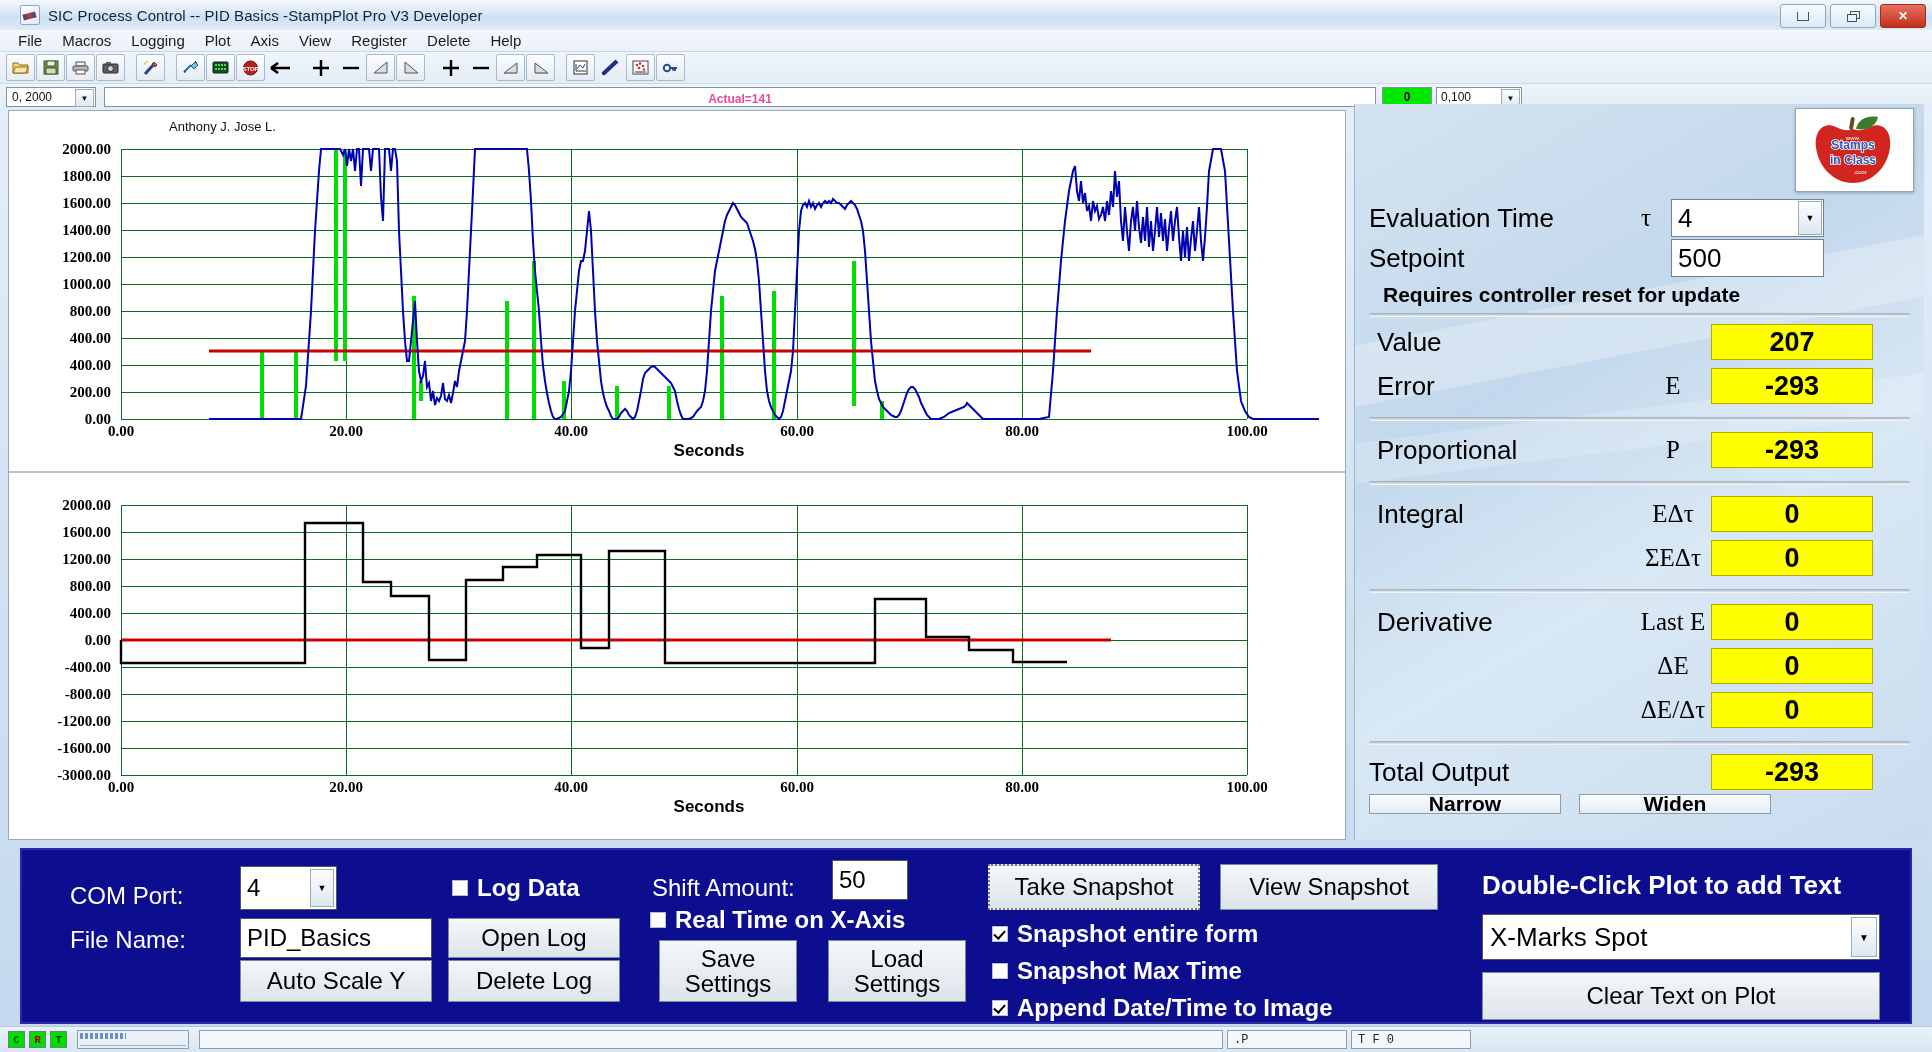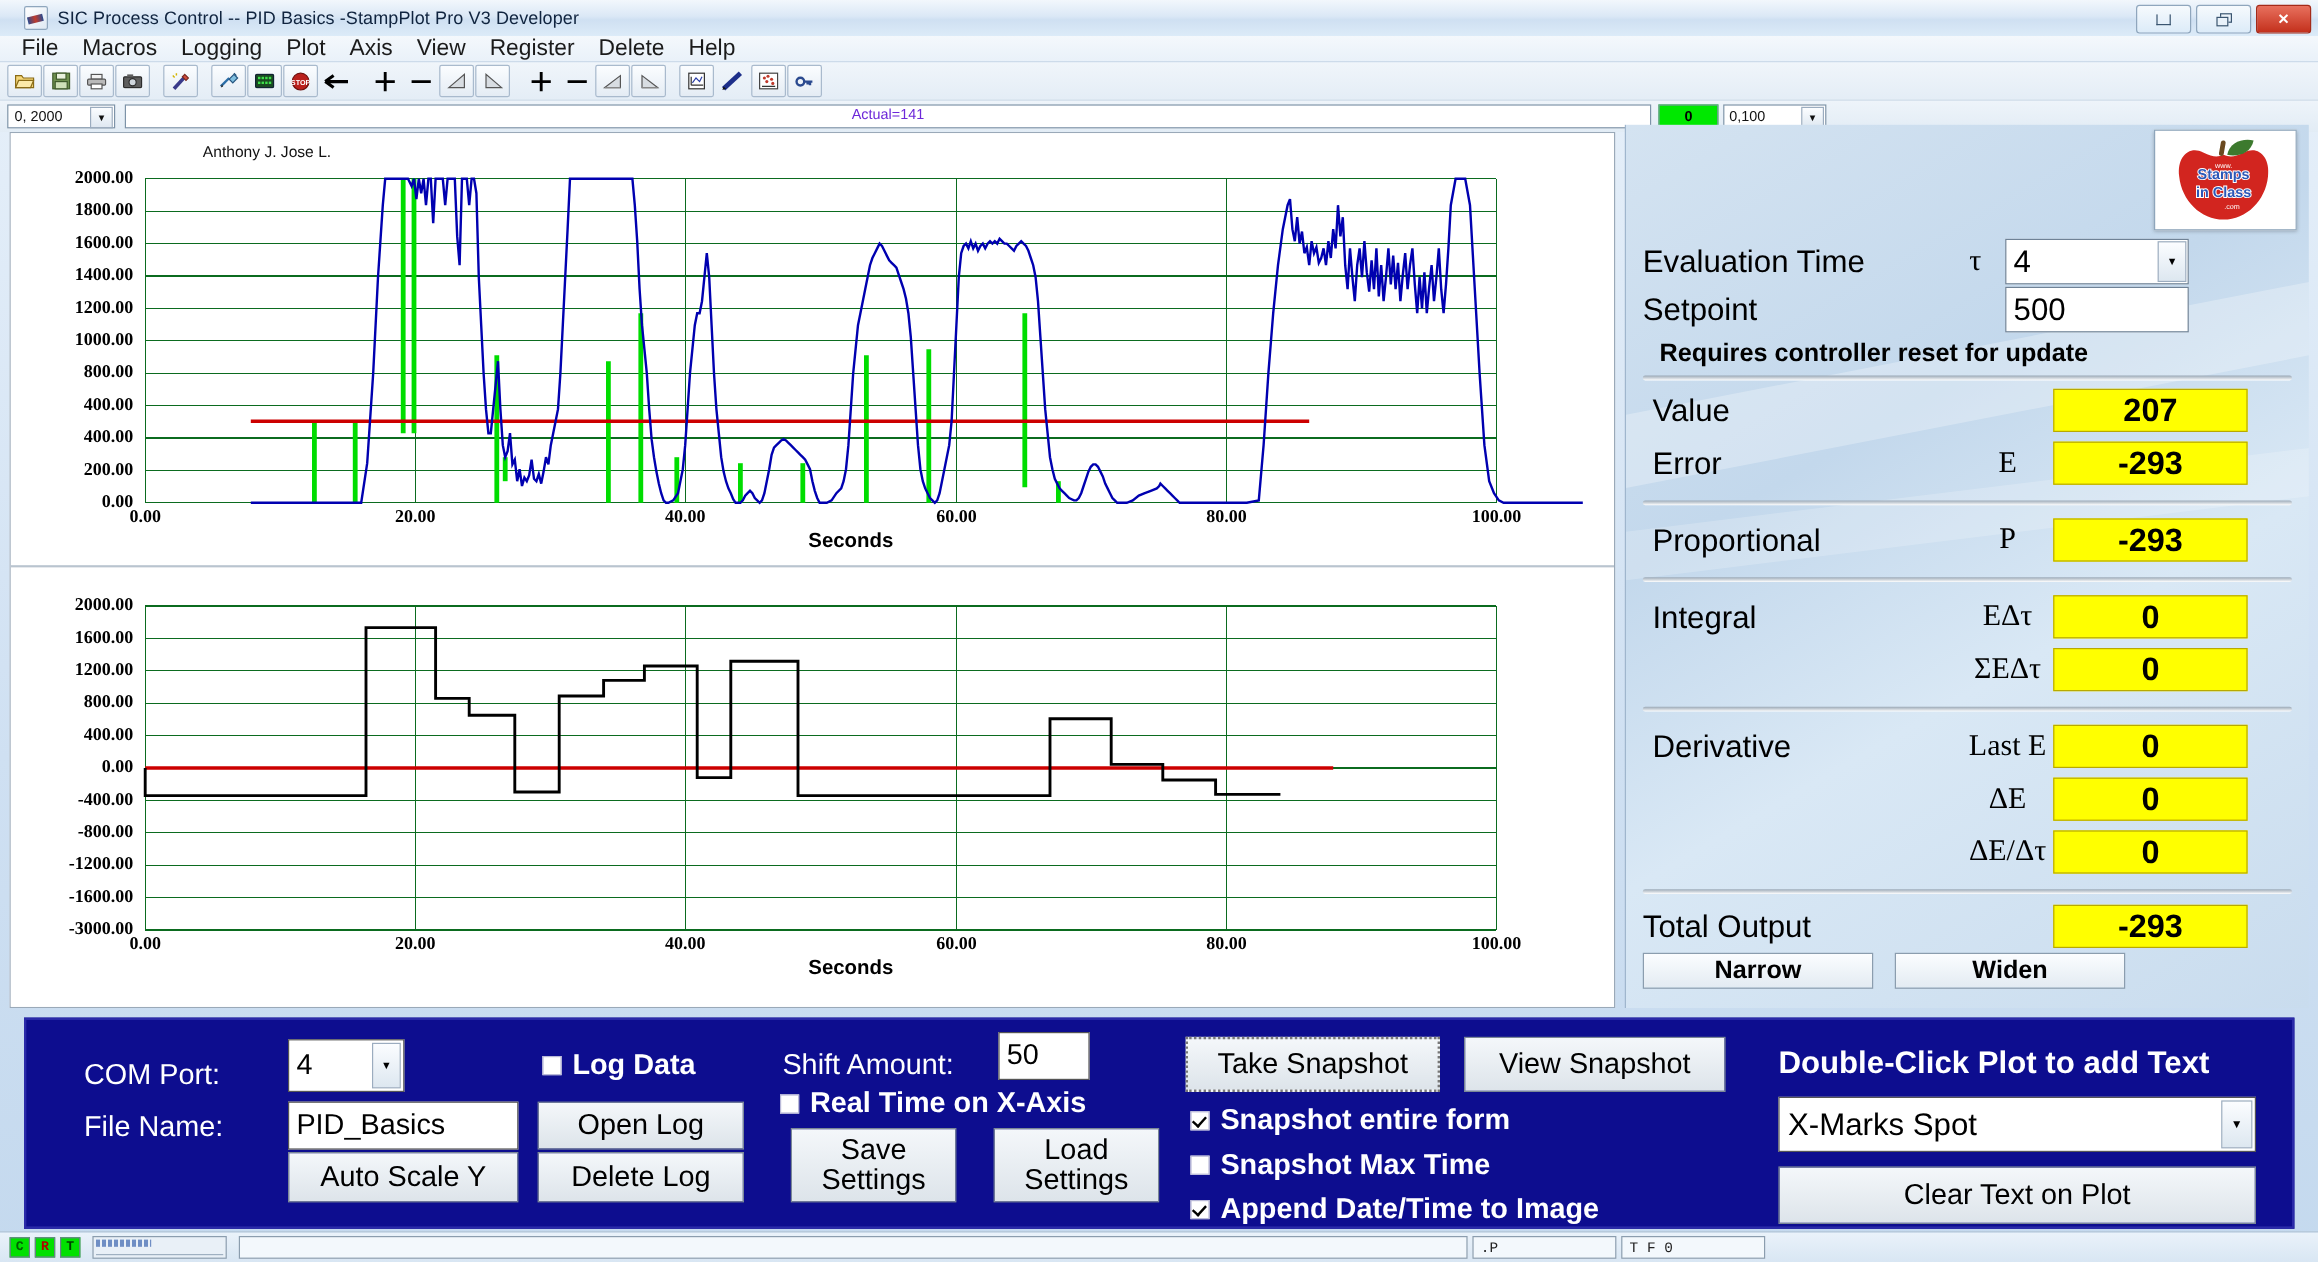--- a/index.html
+++ b/index.html
@@ -32,21 +32,21 @@
   .glyph-max{position:relative;width:13px;height:11px;}
   .glyph-max i{position:absolute;border:1px solid #3a5570;box-sizing:border-box;}
   .glyph-max i:first-child{left:3px;top:0;width:10px;height:8px;}
   .glyph-max i:last-child{left:0;top:3px;width:10px;height:8px;background:#e9f2fa;}
 
   
   .menubar{position:absolute;left:0;top:30px;width:1932px;height:22px;
     background:linear-gradient(180deg,#f4f8fc,#e9f1f9);
     display:flex;align-items:center;padding-left:8px;box-sizing:border-box;
     border-bottom:1px solid #c6d6e6;}
-  .menubar span{font-size:19px;color:#1b1b1b;padding:6px 10px;cursor:default;}
+  .menubar span{font-size:15px;color:#1b1b1b;padding:6px 10px;cursor:default;}
 
   
   .toolbar{position:absolute;left:0;top:52px;width:1932px;height:32px;
     background:linear-gradient(180deg,#f0f5fa,#e4edf6);display:flex;align-items:center;
     padding-left:6px;box-sizing:border-box;border-bottom:1px solid #cdd9e6;}
   .tbtn{width:27px;height:25px;margin-right:1px;
     background:linear-gradient(180deg,#fbfdff,#e4ecf4);
     border:1px solid #a9bacd;border-radius:2px;
     display:flex;align-items:center;justify-content:center;position:relative;}
   .tsep{width:10px;}
@@ -57,22 +57,22 @@
   .row2{position:absolute;left:0;top:84px;width:1932px;height:26px;
     background:linear-gradient(180deg,#eef4fa,#e2ecf5);display:flex;align-items:center;
     padding-left:6px;box-sizing:border-box;}
   .combo-sm{width:90px;height:20px;background:#fff;border:1px solid #7d93a8;
     display:flex;align-items:center;font-size:12px;color:#111;padding-left:5px;
     box-sizing:border-box;position:relative;}
   .combo-sm .arrow{position:absolute;right:1px;top:1px;width:17px;height:16px;
     background:linear-gradient(180deg,#fbfdff,#dfe8f1);border:1px solid #9bacbf;
     display:flex;align-items:center;justify-content:center;font-size:8px;}
   .statusfield{height:20px;background:#fff;border:1px solid #7d93a8;margin-left:8px;
-    display:flex;align-items:flex-start;justify-content:center;font-size:12px;
-    font-weight:normal;color:#6d28d9;box-sizing:border-box;}
+    display:flex;align-items:flex-end;justify-content:center;font-size:12px;
+    font-weight:bold;color:#ec4899;box-sizing:border-box;}
   .greenbox{width:50px;height:20px;background:#00e800;border:1px solid #7d93a8;
     margin-left:6px;display:flex;align-items:center;justify-content:center;
     font-size:12px;font-weight:bold;color:#000;box-sizing:border-box;}
   .combo-sm2{width:86px;height:20px;background:#fff;border:1px solid #7d93a8;margin-left:4px;
     display:flex;align-items:center;font-size:12px;color:#111;padding-left:4px;
     box-sizing:border-box;position:relative;}
 
   
   .plots{position:absolute;left:8px;top:110px;width:1338px;height:730px;
     background:#fff;border:1px solid #9aa9b8;box-sizing:border-box;}
@@ -107,21 +107,21 @@
   .pinput .drop{position:absolute;right:1px;top:1px;bottom:1px;width:22px;
     background:linear-gradient(180deg,#fbfdff,#dde7f0);border:1px solid #9bacbf;
     display:flex;align-items:center;justify-content:center;font-size:9px;}
   .yval{background:#ffff00;border:1px solid #b8a900;height:36px;width:162px;
     display:flex;align-items:center;justify-content:center;
     font-size:27px;font-weight:bold;color:#000;box-sizing:border-box;}
   .hsep{position:relative;height:10px;margin:3px 0;z-index:3;}
   .hsep i{position:absolute;left:14px;right:14px;top:3px;height:4px;
     background:linear-gradient(180deg,#9aa8b6,#ffffff);border-radius:2px;}
   .reqnote{font-size:21px;font-weight:bold;color:#000;z-index:3;position:relative;}
-  .nwbtn{height:30px;background:linear-gradient(180deg,#fbfdff,#e3ebf2);
+  .nwbtn{height:20px;background:linear-gradient(180deg,#fbfdff,#e3ebf2);
     border:1px solid #8b9dae;display:flex;align-items:center;justify-content:center;
     font-size:21px;font-weight:bold;color:#000;box-sizing:border-box;}
 
   
   .bluebar{position:absolute;left:20px;top:848px;width:1892px;height:176px;
     background:#0d0d8f;border:2px solid #2a2aa8;box-sizing:border-box;}
   .bb-label{color:#fff;font-size:24px;}
   .bb-input{background:#fff;border:1px solid #555;font-size:24px;color:#000;
     padding:1px 6px;box-sizing:border-box;display:flex;align-items:center;}
   .bb-btn{background:linear-gradient(180deg,#f4f7fa,#dde4ea);border:1px solid #7b8896;

